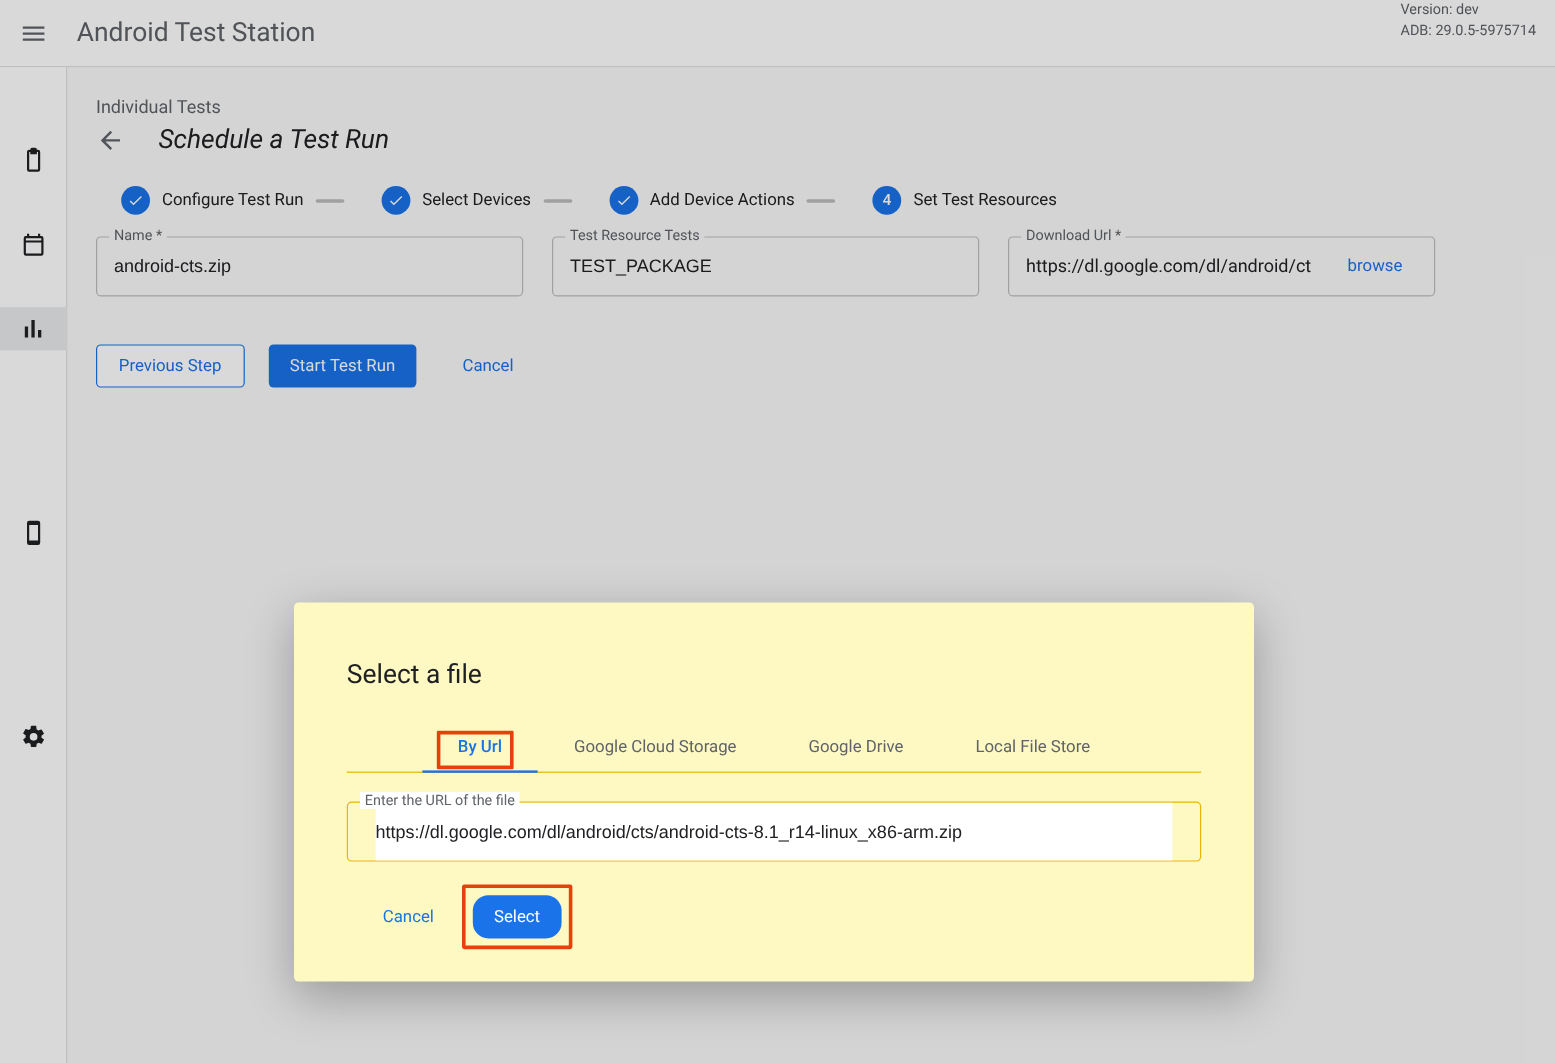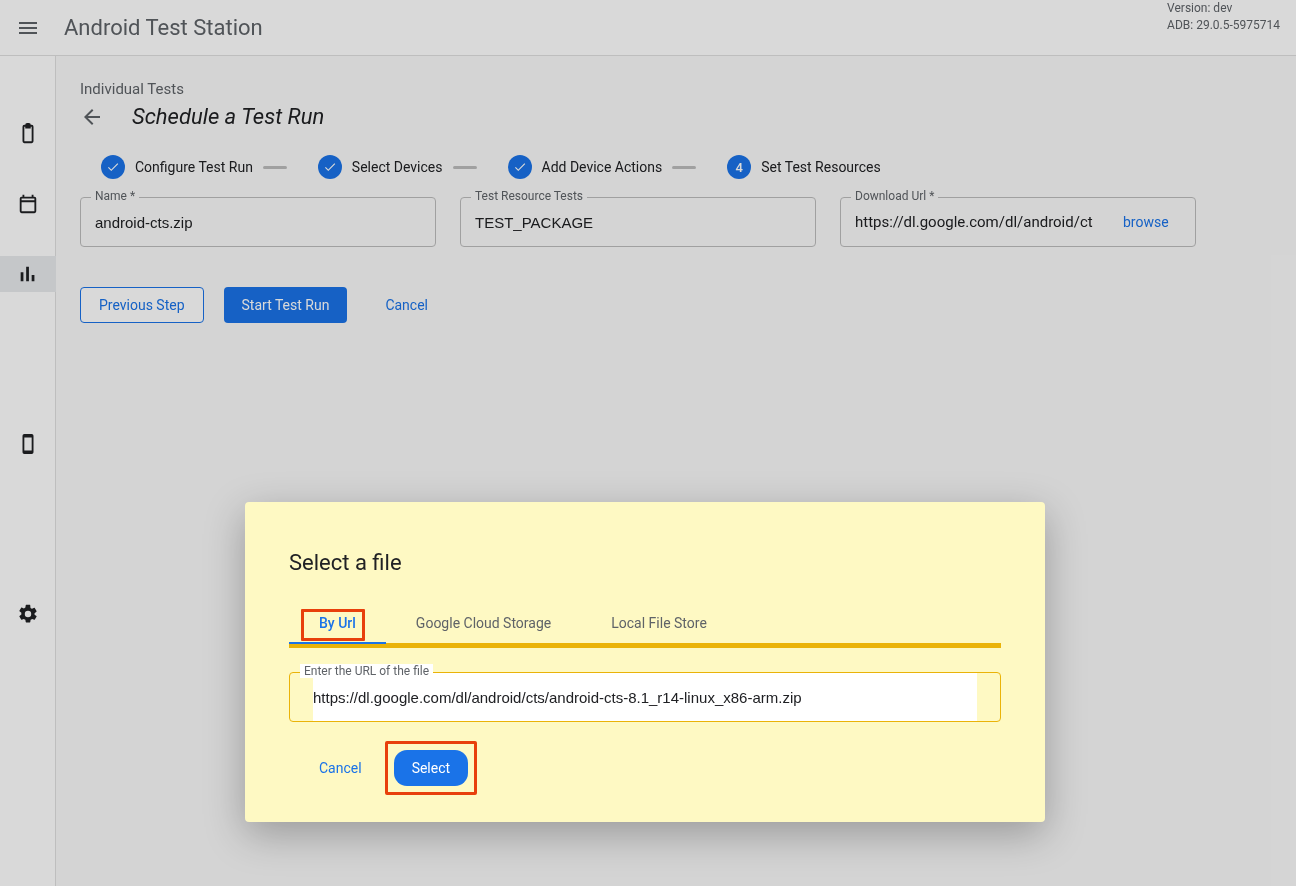--- a/index.html
+++ b/index.html
@@ -84,21 +84,21 @@
       left:245px;
       top:470px;
       background:#fef9c3;
       border-radius:4px;
       box-shadow:0 12px 40px rgba(0,0,0,0.28);
       z-index:10;
       padding:48px 44px 36px 44px;
       margin-top:32px;
     }
     .dialog-title{font-size:22px;color:#202124;margin-bottom:28px;font-family:"Google Sans","Product Sans",Roboto,sans-serif;}
-    .tabs{display:flex;border-bottom:5px solid #eab308;margin-bottom:24px;}
+    .tabs{display:flex;border-bottom:1px solid #eab308;margin-bottom:24px;justify-content:center;}
     .tab{padding:12px 30px;font-size:14px;color:#5f6368;cursor:pointer;position:relative;}
     .tab.active{color:#1a73e8;font-weight:500;}
     .tab.active::after{content:"";position:absolute;left:0;right:0;bottom:-1px;height:2px;background:#1a73e8;}
     .dialog-field{position:relative;border:1px solid #eab308;border-radius:4px;height:50px;padding:0 23px;display:flex;margin-bottom:28px;}
     .dialog-field-label{position:absolute;top:-9px;left:10px;font-size:12px;background:#fff;padding:0 4px;color:#5f6368;}
     .dialog-field input{width:100%;border:none;outline:none;font-size:15px;color:#202124;}
     .dialog-actions{display:flex;align-items:center;gap:14px;padding-left:12px;}
     .select-wrap{position:relative;display:inline-block;}
     .select-wrap .btn-filled{background:#1a73e8;border-radius:13px;}
     .select-highlight{position:absolute;left:-9px;top:-9px;right:-9px;bottom:-9px;border:3px solid #e8400b;border-radius:2px;pointer-events:none;}
@@ -223,20 +223,21 @@
 
 <div class="dialog">
   <div class="dialog-title">Select a file</div>
 
   <div class="tabs">
     <div class="byurl-box">
       <div class="tab active">By Url</div>
       <div class="byurl-highlight"></div>
     </div>
     <div class="tab">Google Cloud Storage</div>
+    <div class="tab">Google Drive</div>
     <div class="tab">Local File Store</div>
   </div>
 
   <div class="dialog-field">
     <span class="dialog-field-label">Enter the URL of the file</span>
     <input value="https://dl.google.com/dl/android/cts/android-cts-8.1_r14-linux_x86-arm.zip" style="">
   </div>
 
   <div class="dialog-actions">
     <button class="btn btn-text">Cancel</button>

